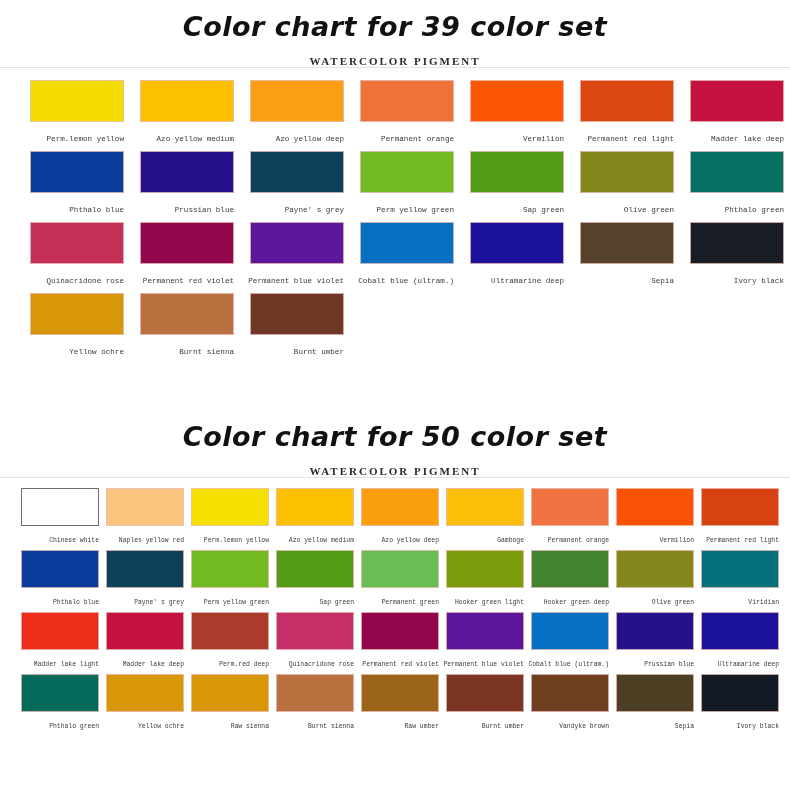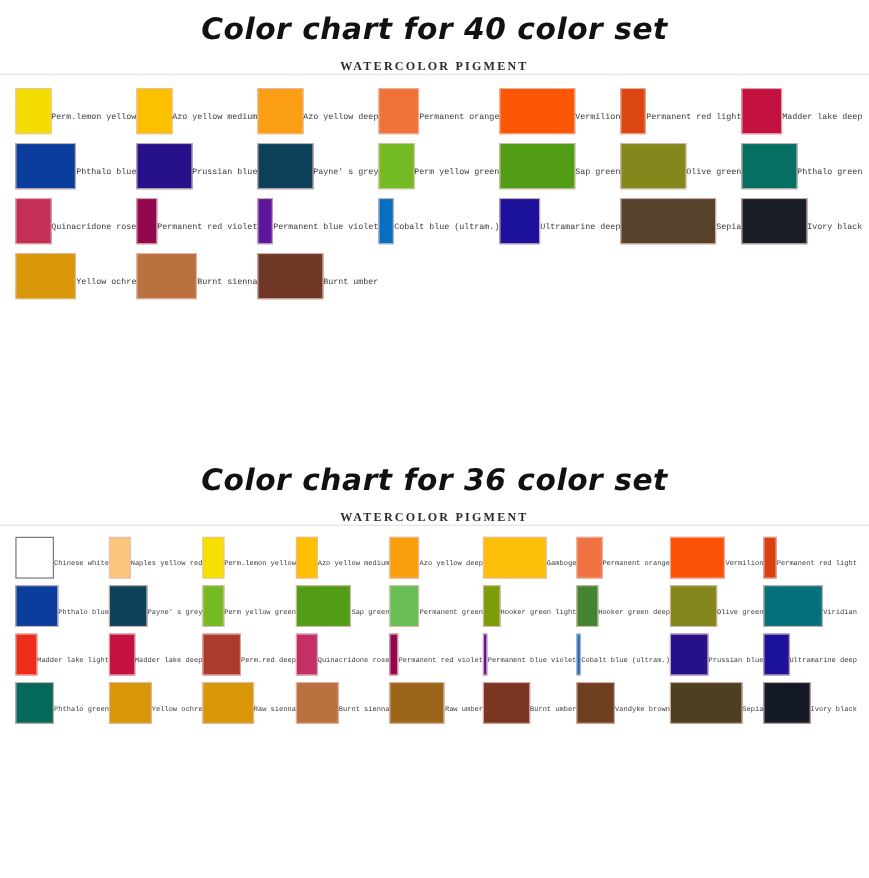--- a/index.html
+++ b/index.html
@@ -55,22 +55,22 @@
   
   .swatch-grid {
     display: flex;
     flex-wrap: wrap;
     padding-left: 14px;
     padding-right: 6px;
     box-sizing: border-box;
   }
   .swatch-cell {
     display: flex;
-    flex-direction: row;
-    align-items: center;
+    flex-direction: column;
+    align-items: flex-end;
     box-sizing: border-box;
   }
   .swatch-chip {
     box-sizing: border-box;
     border: 1px solid rgba(230, 190, 185, 0.85);
   }
   .swatch-label {
     font-family: "Liberation Mono", monospace;
     color: #3a3a3a;
     text-align: center;
@@ -92,21 +92,21 @@
   .section-24 { height: 412px; }
   .section-36 { height: 386px; }
   .section-36 .chart-header { padding-top: 8px; }
 </style>
 </head>
 <body>
 
 <div id="page-root">
     <div class="chart-section section-24">
       <div class="chart-header">
-        <h1 class="chart-title">Color chart for 40 color set</h1>
+        <h1 class="chart-title">Color chart for 39 color set</h1>
         <div class="chart-subtitle">WATERCOLOR PIGMENT</div>
       </div>
       <hr class="header-rule">
       <div class="swatch-grid grid-24">
         <div class="swatch-cell">
           <div class="swatch-chip" style="background: rgb(245, 220, 0);"></div>
           <div class="swatch-label">Perm.lemon yellow</div>
         </div>
         <div class="swatch-cell">
           <div class="swatch-chip" style="background: rgb(252, 192, 0);"></div>
@@ -197,21 +197,21 @@
           <div class="swatch-label">Burnt sienna</div>
         </div>
         <div class="swatch-cell">
           <div class="swatch-chip" style="background: rgb(111, 56, 38);"></div>
           <div class="swatch-label">Burnt umber</div>
         </div>
       </div>
     </div>
     <div class="chart-section section-36">
       <div class="chart-header">
-        <h1 class="chart-title">Color chart for 36 color set</h1>
+        <h1 class="chart-title">Color chart for 50 color set</h1>
         <div class="chart-subtitle">WATERCOLOR PIGMENT</div>
       </div>
       <hr class="header-rule">
       <div class="swatch-grid grid-36">
         <div class="swatch-cell">
           <div class="swatch-chip" style="background: rgb(255, 255, 255); border-color: rgb(109, 109, 109);"></div>
           <div class="swatch-label">Chinese white</div>
         </div>
         <div class="swatch-cell">
           <div class="swatch-chip" style="background: rgb(251, 197, 126);"></div>

